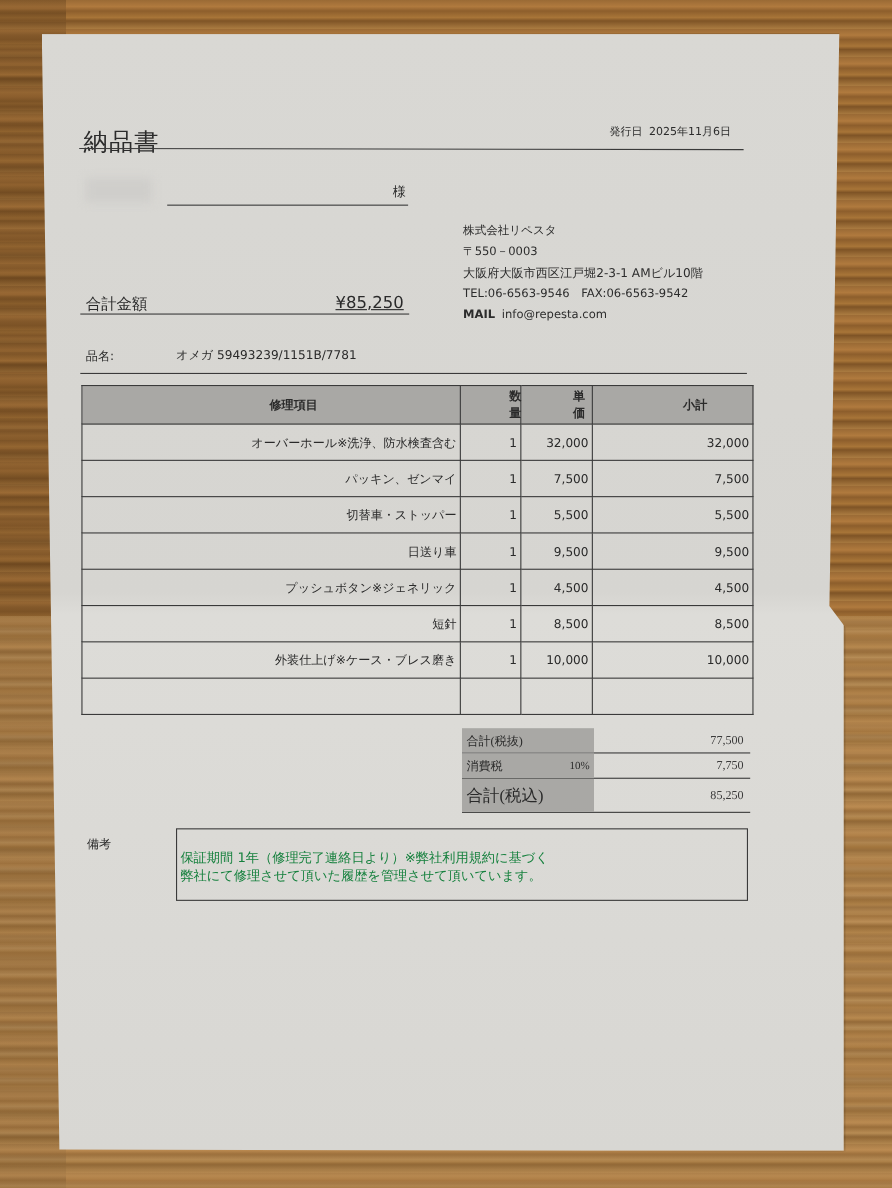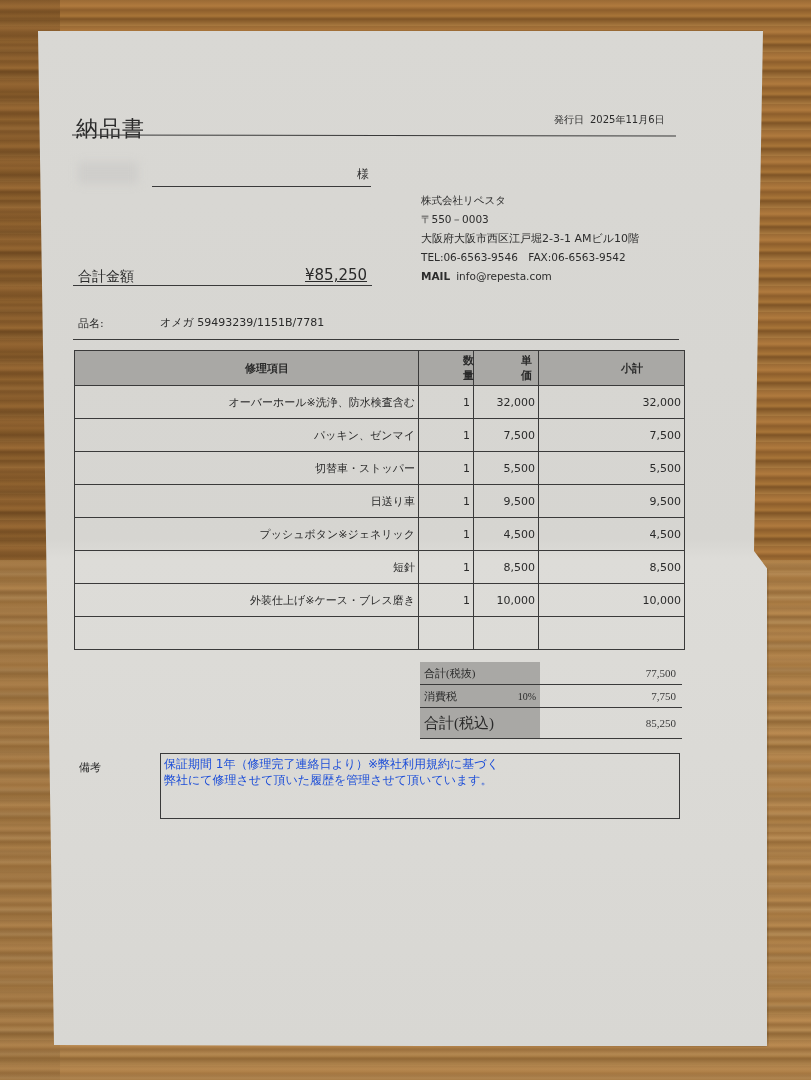--- a/index.html
+++ b/index.html
@@ -88,21 +88,21 @@
       left: 305px; top: 266px;
       font-size: 15px;
       text-decoration: underline;
     }
     .line-total {
       left: 73px; top: 285px;
       width: 299px; border-top: 1.5px solid #3a3a3a;
     }
 
     .company {
-      left: 421px; top: 191px;
+      left: 421px; top: 201px;
       font-size: 10.5px;
       line-height: 19px;
       color: #2c2c2c;
     }
     .company div { white-space: nowrap; }
     .company .addr { font-size: 11px; }
     .company .mail-lbl { margin-right: 6px; font-weight: bold; }
 
     .product-label {
       left: 78px; top: 316px;
@@ -181,24 +181,24 @@
 
     .remarks-label {
       left: 79px; top: 760px;
       font-size: 11px;
     }
     .remarks-box {
       left: 160px; top: 753px;
       width: 520px; height: 66px;
       border: 1px solid #3a3a3a;
       box-sizing: border-box;
-      padding: 2px 3px;
+      padding: 18px 3px;
       font-size: 12px;
       line-height: 16px;
-      color: #1d4ed8;
+      color: #15803d;
     }
   </style>
 </head>
 <body>
 
 <div class="wood-left"></div>
 <div class="wood-bottom"></div>
 
 <div class="paper"></div>
 

